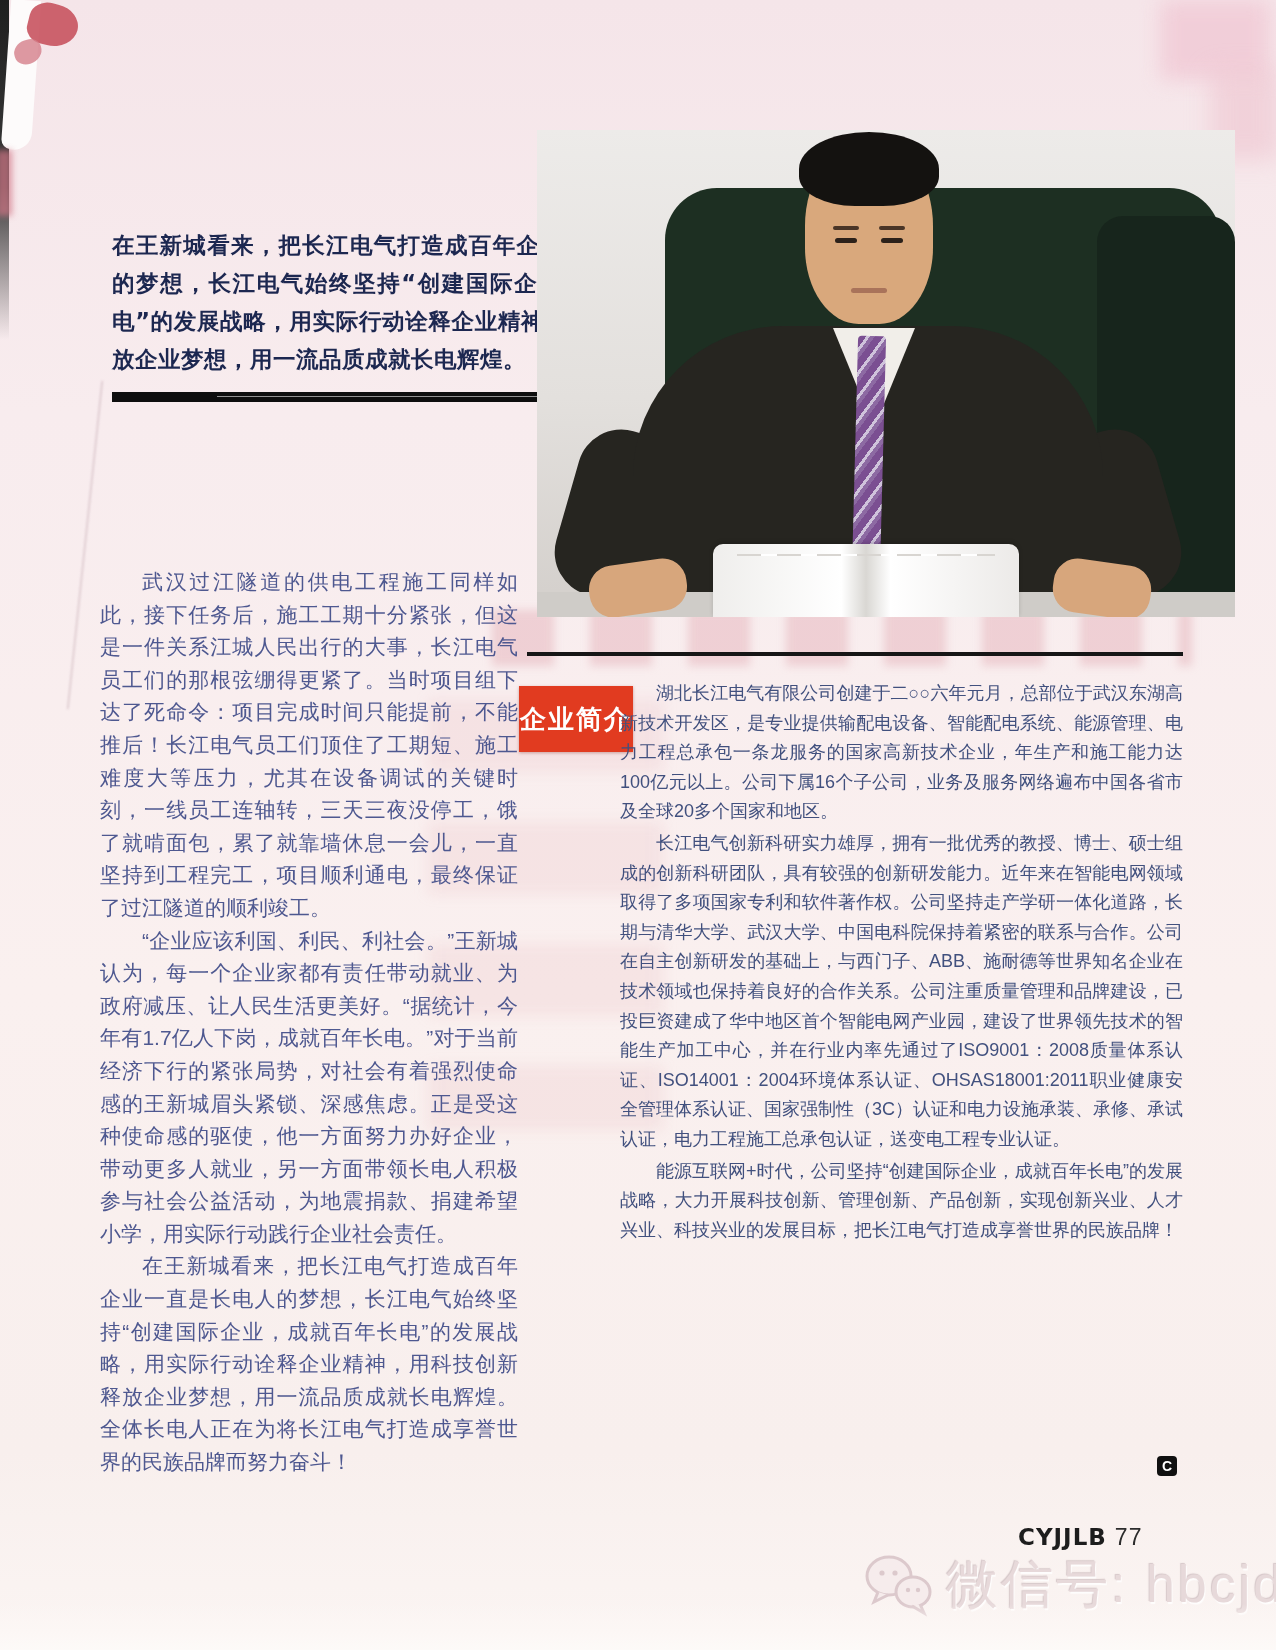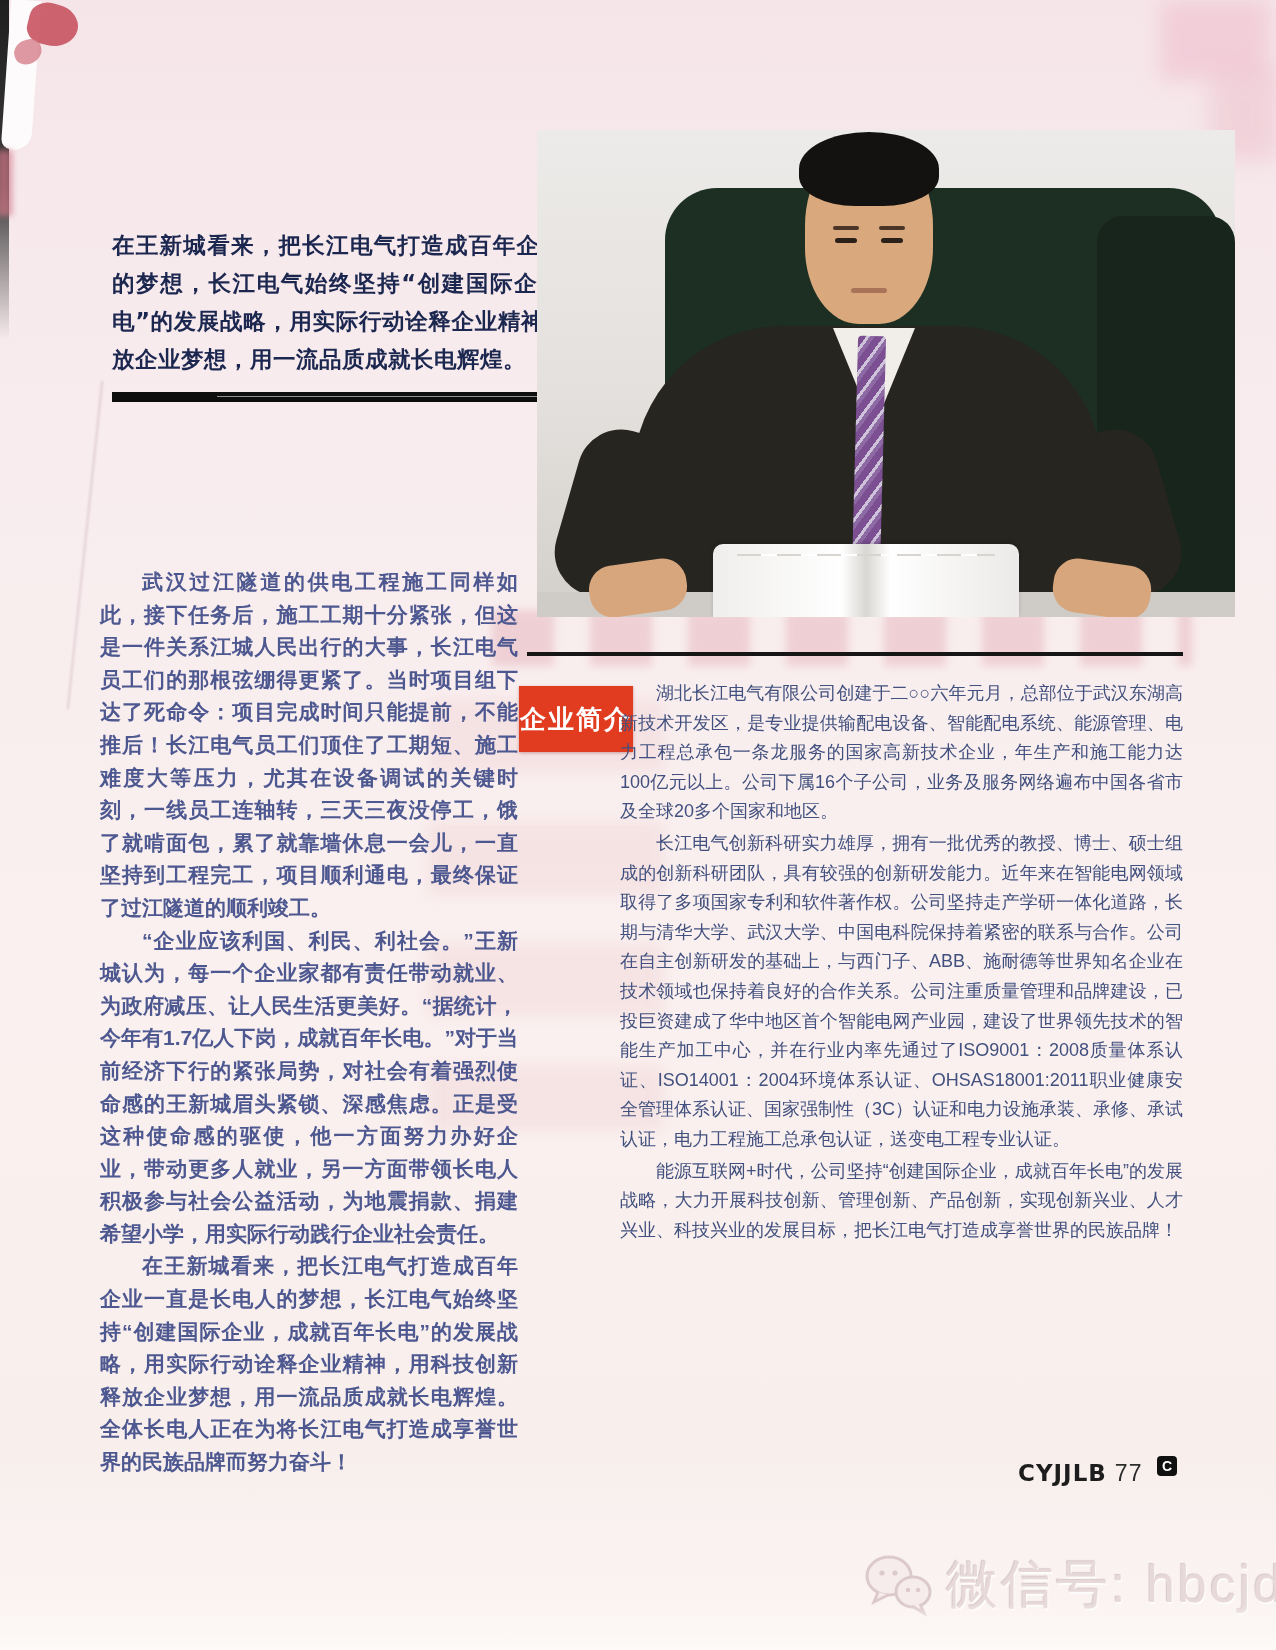--- a/index.html
+++ b/index.html
@@ -82,40 +82,40 @@
   .book{position:absolute;left:176px;top:414px;width:306px;height:74px;border-radius:10px 10px 0 0;
     background:linear-gradient(90deg,#efeeec 0%,#ffffff 42%,#d9d7d3 50%,#ffffff 58%,#eceae8 100%);
     box-shadow:0 -2px 4px rgba(0,0,0,.15);}
   .book::after{content:"";position:absolute;left:8%;top:10px;width:84%;height:2px;
     background:repeating-linear-gradient(90deg,#d8d5d1 0 24px,#fff 24px 40px);}
   
   .left-col{
     position:absolute;left:100px;top:566px;width:418px;
     font-size:21px;line-height:32.6px;color:#4e5890;text-align:justify;
   }
-  .left-col p{margin:0;text-indent:2em;font-weight:bold;}
+  .left-col p{margin:0;text-indent:2em;}
   .right-rule{position:absolute;left:527px;top:652px;width:656px;height:4px;background:#161616;}
   .badge{
     position:absolute;left:519px;top:686px;width:114px;height:66px;background:#e13b20;
     color:#ffffff;font-size:26px;font-weight:bold;letter-spacing:2px;
     display:flex;align-items:center;justify-content:center;
     box-shadow:0 1px 3px rgba(120,30,20,.35);
   }
   .right-col{
     position:absolute;left:620px;top:678px;width:563px;
     font-size:18px;line-height:29.6px;color:#41507e;text-align:justify;
   }
   .right-col p{margin:1px 0 2px 0;text-indent:2em;}
   .end-mark{
     position:absolute;left:1157px;top:1456px;width:20px;height:20px;background:#101010;
     color:#ffffff;font-size:14px;font-weight:bold;display:flex;align-items:center;justify-content:center;
     border-radius:4px;
   }
   
-  .footer{position:absolute;left:1018px;top:1460px;font-size:23px;color:#1d1d1d;letter-spacing:1px;}
+  .footer{position:absolute;left:1018px;top:1524px;font-size:23px;color:#1d1d1d;letter-spacing:1px;}
   .footer .code{font-weight:bold;font-family:"DejaVu Sans","Liberation Sans",sans-serif;}
   .footer .pageno{font-weight:normal;margin-left:8px;color:#2c2c2c;}
   .wechat-row{position:absolute;left:862px;top:1550px;display:flex;align-items:center;}
   .wechat-icon{width:78px;height:70px;position:relative;opacity:.9;}
   .wechat-label{
     font-size:52px;color:#e7d9da;letter-spacing:3px;margin-left:6px;white-space:nowrap;
     text-shadow:1px 2px 1px rgba(255,255,255,.85), -1px -1px 1px rgba(150,120,130,.35);
   }
 </style>
 </head>

